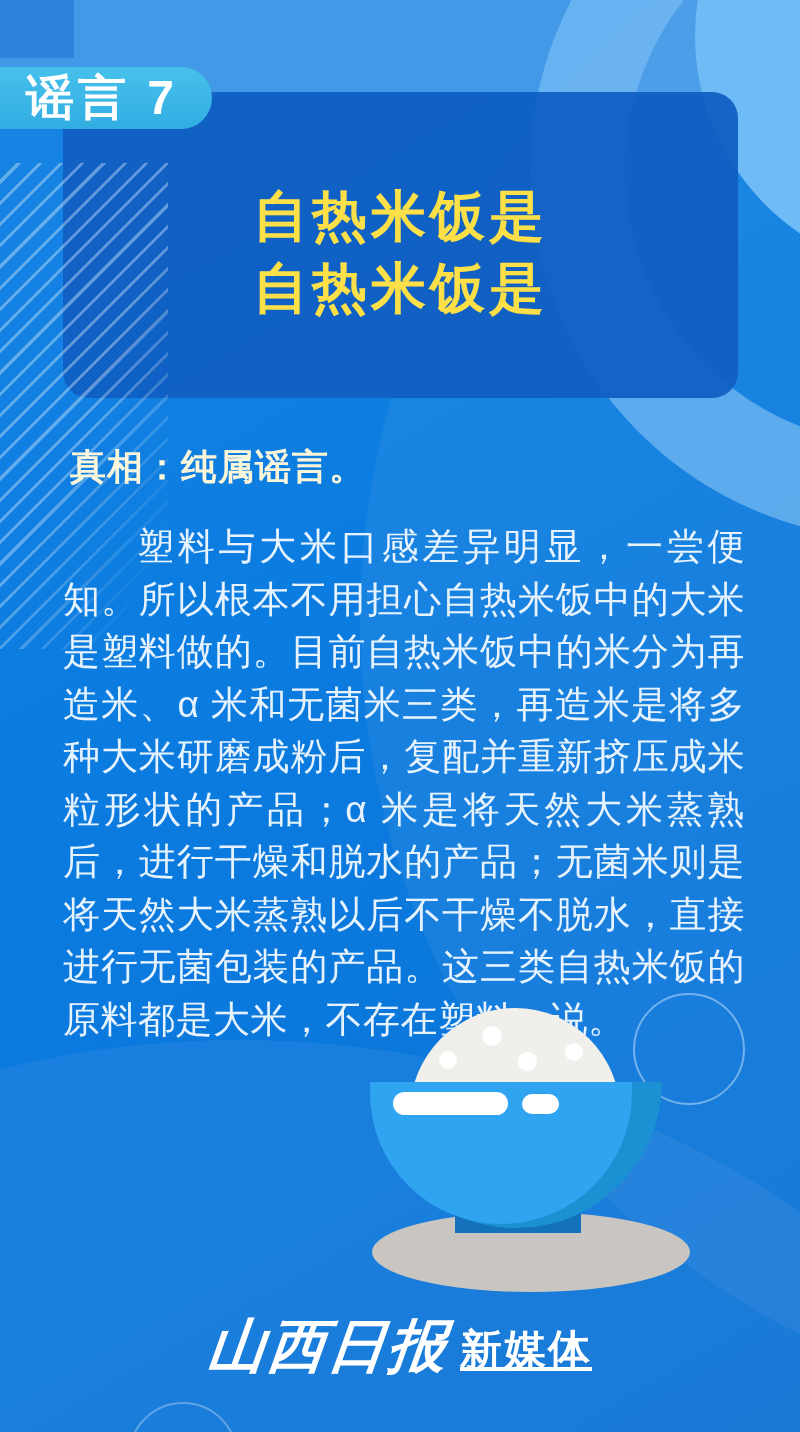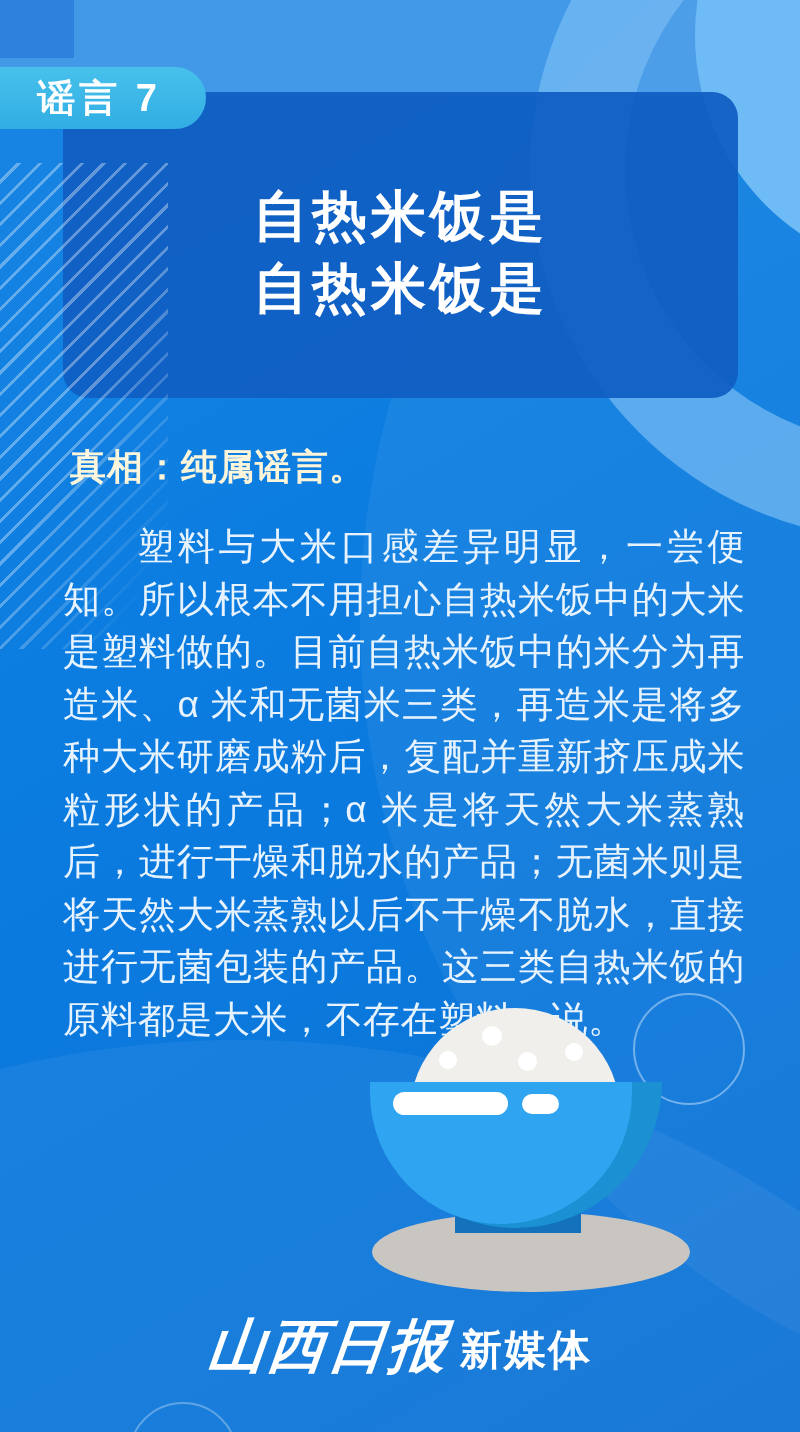--- a/index.html
+++ b/index.html
@@ -95,40 +95,40 @@
     left: 0; top: 67px;
     min-width: 206px; height: 62px;
     padding: 0 34px 0 26px;
     background: linear-gradient(180deg, #47c1eb 0%, #31ade3 100%);
     border-radius: 0 31px 31px 0;
     display: flex; align-items: center; justify-content: center;
     z-index: 5;
   }
   .badge span {
     color: #ffffff;
-    font-size: 38px;
+    font-size: 48px;
     font-weight: bold;
     letter-spacing: 4px;
     white-space: nowrap;
   }
 
   
   .title-card {
     position: absolute;
     left: 63px; top: 92px;
     width: 675px; height: 306px;
     background: rgba(17, 95, 195, 0.95);
     border-radius: 26px;
     display: flex; flex-direction: column;
     align-items: center; justify-content: center;
     padding-top: 14px;
     z-index: 3;
   }
   .title-card .line {
-    color: #ffffff;
+    color: #fde047;
     font-size: 55px;
     font-weight: bold;
     letter-spacing: 4px;
     line-height: 72px;
     text-align: center;
   }
 
   
   .truth {
     position: absolute;
@@ -214,20 +214,21 @@
     font-size: 58px;
     letter-spacing: 2px;
     transform: skewX(-6deg);
   }
   .brand-suffix {
     color: #ffffff;
     font-weight: bold;
     font-size: 42px;
     letter-spacing: 2px;
     padding-top: 6px;
+    text-decoration: underline;
   }
 </style>
 </head>
 <body>
 
 <div class="poster">
 
   <div class="top-band"></div>
   <div class="top-corner"></div>
   <div class="swoosh-a"></div>

